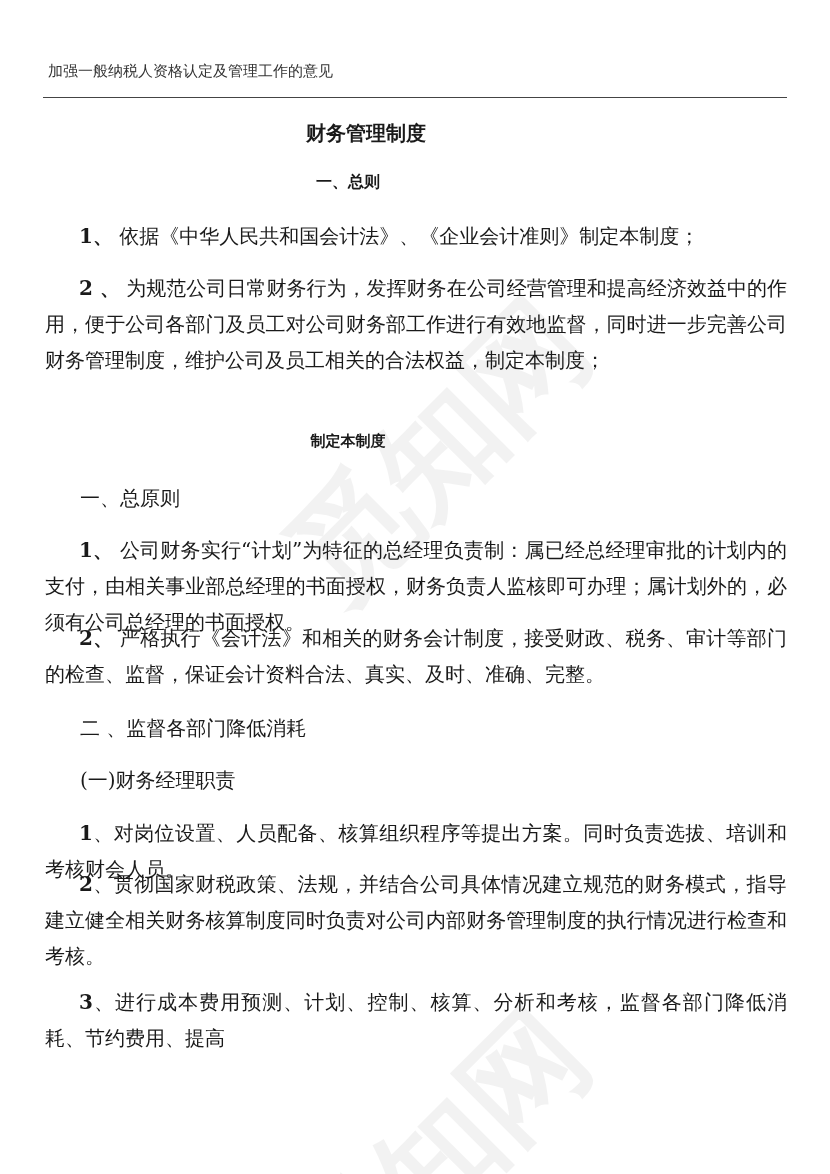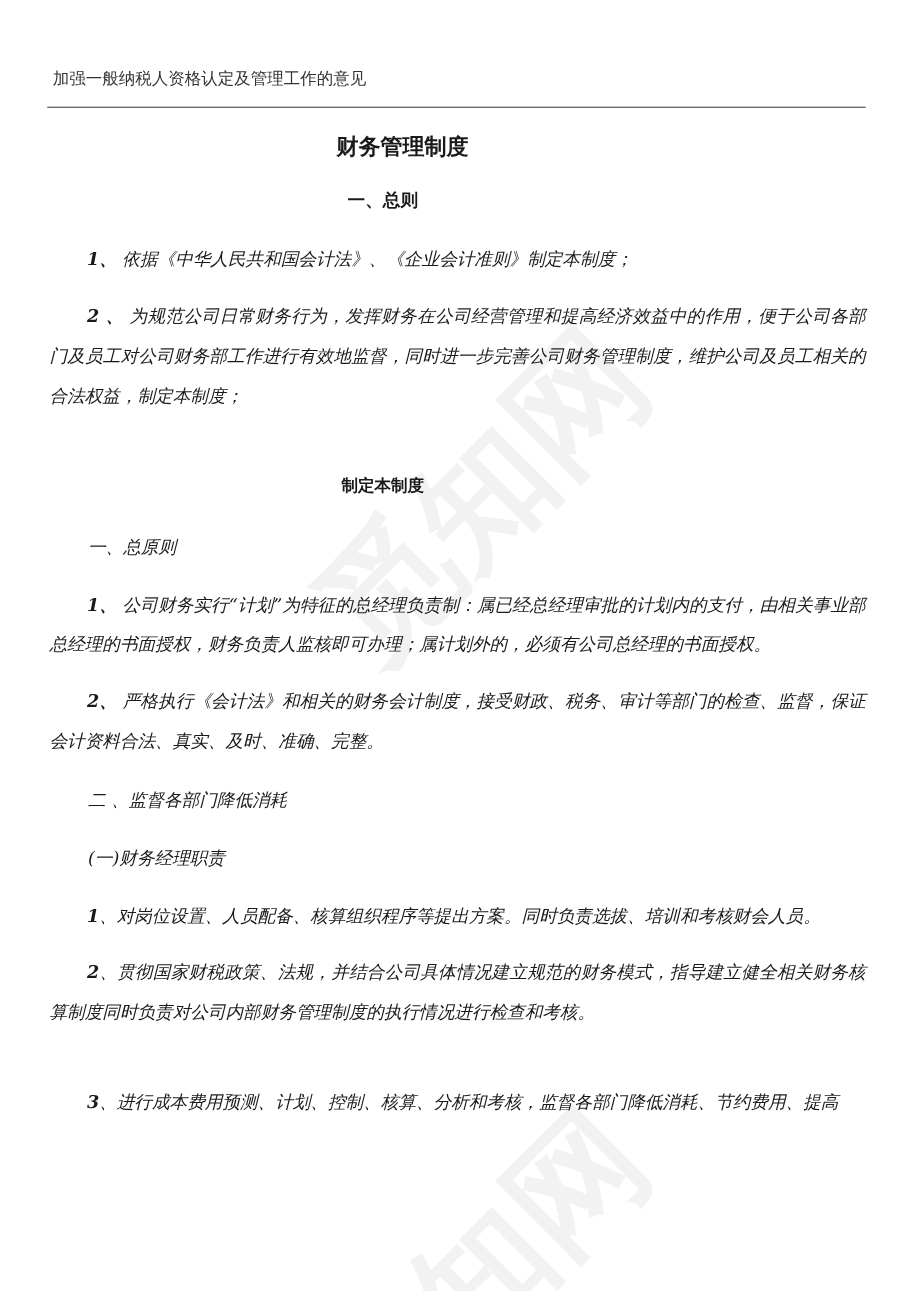--- a/index.html
+++ b/index.html
@@ -6,22 +6,22 @@
   body { width: 830px; height: 1174px; position: relative; overflow: hidden;
          font-family: "DejaVu Serif", "Liberation Serif", serif; color: #1a1a1a; }
   .header-title { position: absolute; top: 62px; left: 0; width: 830px; text-align: left;
          font-size: 15px; color: #333; padding-left: 48px; }
   .header-rule { position: absolute; top: 97px; left: 43px; width: 744px; height: 0;
          border-top: 1.5px solid #444; }
   .doc-title { position: absolute; top: 120px; left: 0; width: 732px; text-align: center;
          font-size: 20px; font-weight: bold; }
   .section-heading { position: absolute; left: 0; width: 696px; text-align: center;
          font-size: 16px; font-weight: bold; }
-  .para { position: absolute; left: 45px; width: 742px; font-size: 16px; line-height: 36px;
-         text-align: justify; font-style: italic; }
+  .para { position: absolute; left: 45px; width: 742px; font-size: 20px; line-height: 36px;
+         text-align: justify; }
   .para .num { font-weight: bold; }
   .indent { text-indent: 34px; }
   .watermark { position: absolute; color: rgba(0,0,0,0.05); font-size: 120px; font-weight: bold;
          transform: rotate(-45deg); pointer-events: none; font-family: "DejaVu Sans", sans-serif; }
 </style>
 </head>
 <body>
 
 <div class="watermark" style="top:370px; left:260px;">觅知网</div>
 <div class="watermark" style="top:1080px; left:260px;">觅知网</div>

